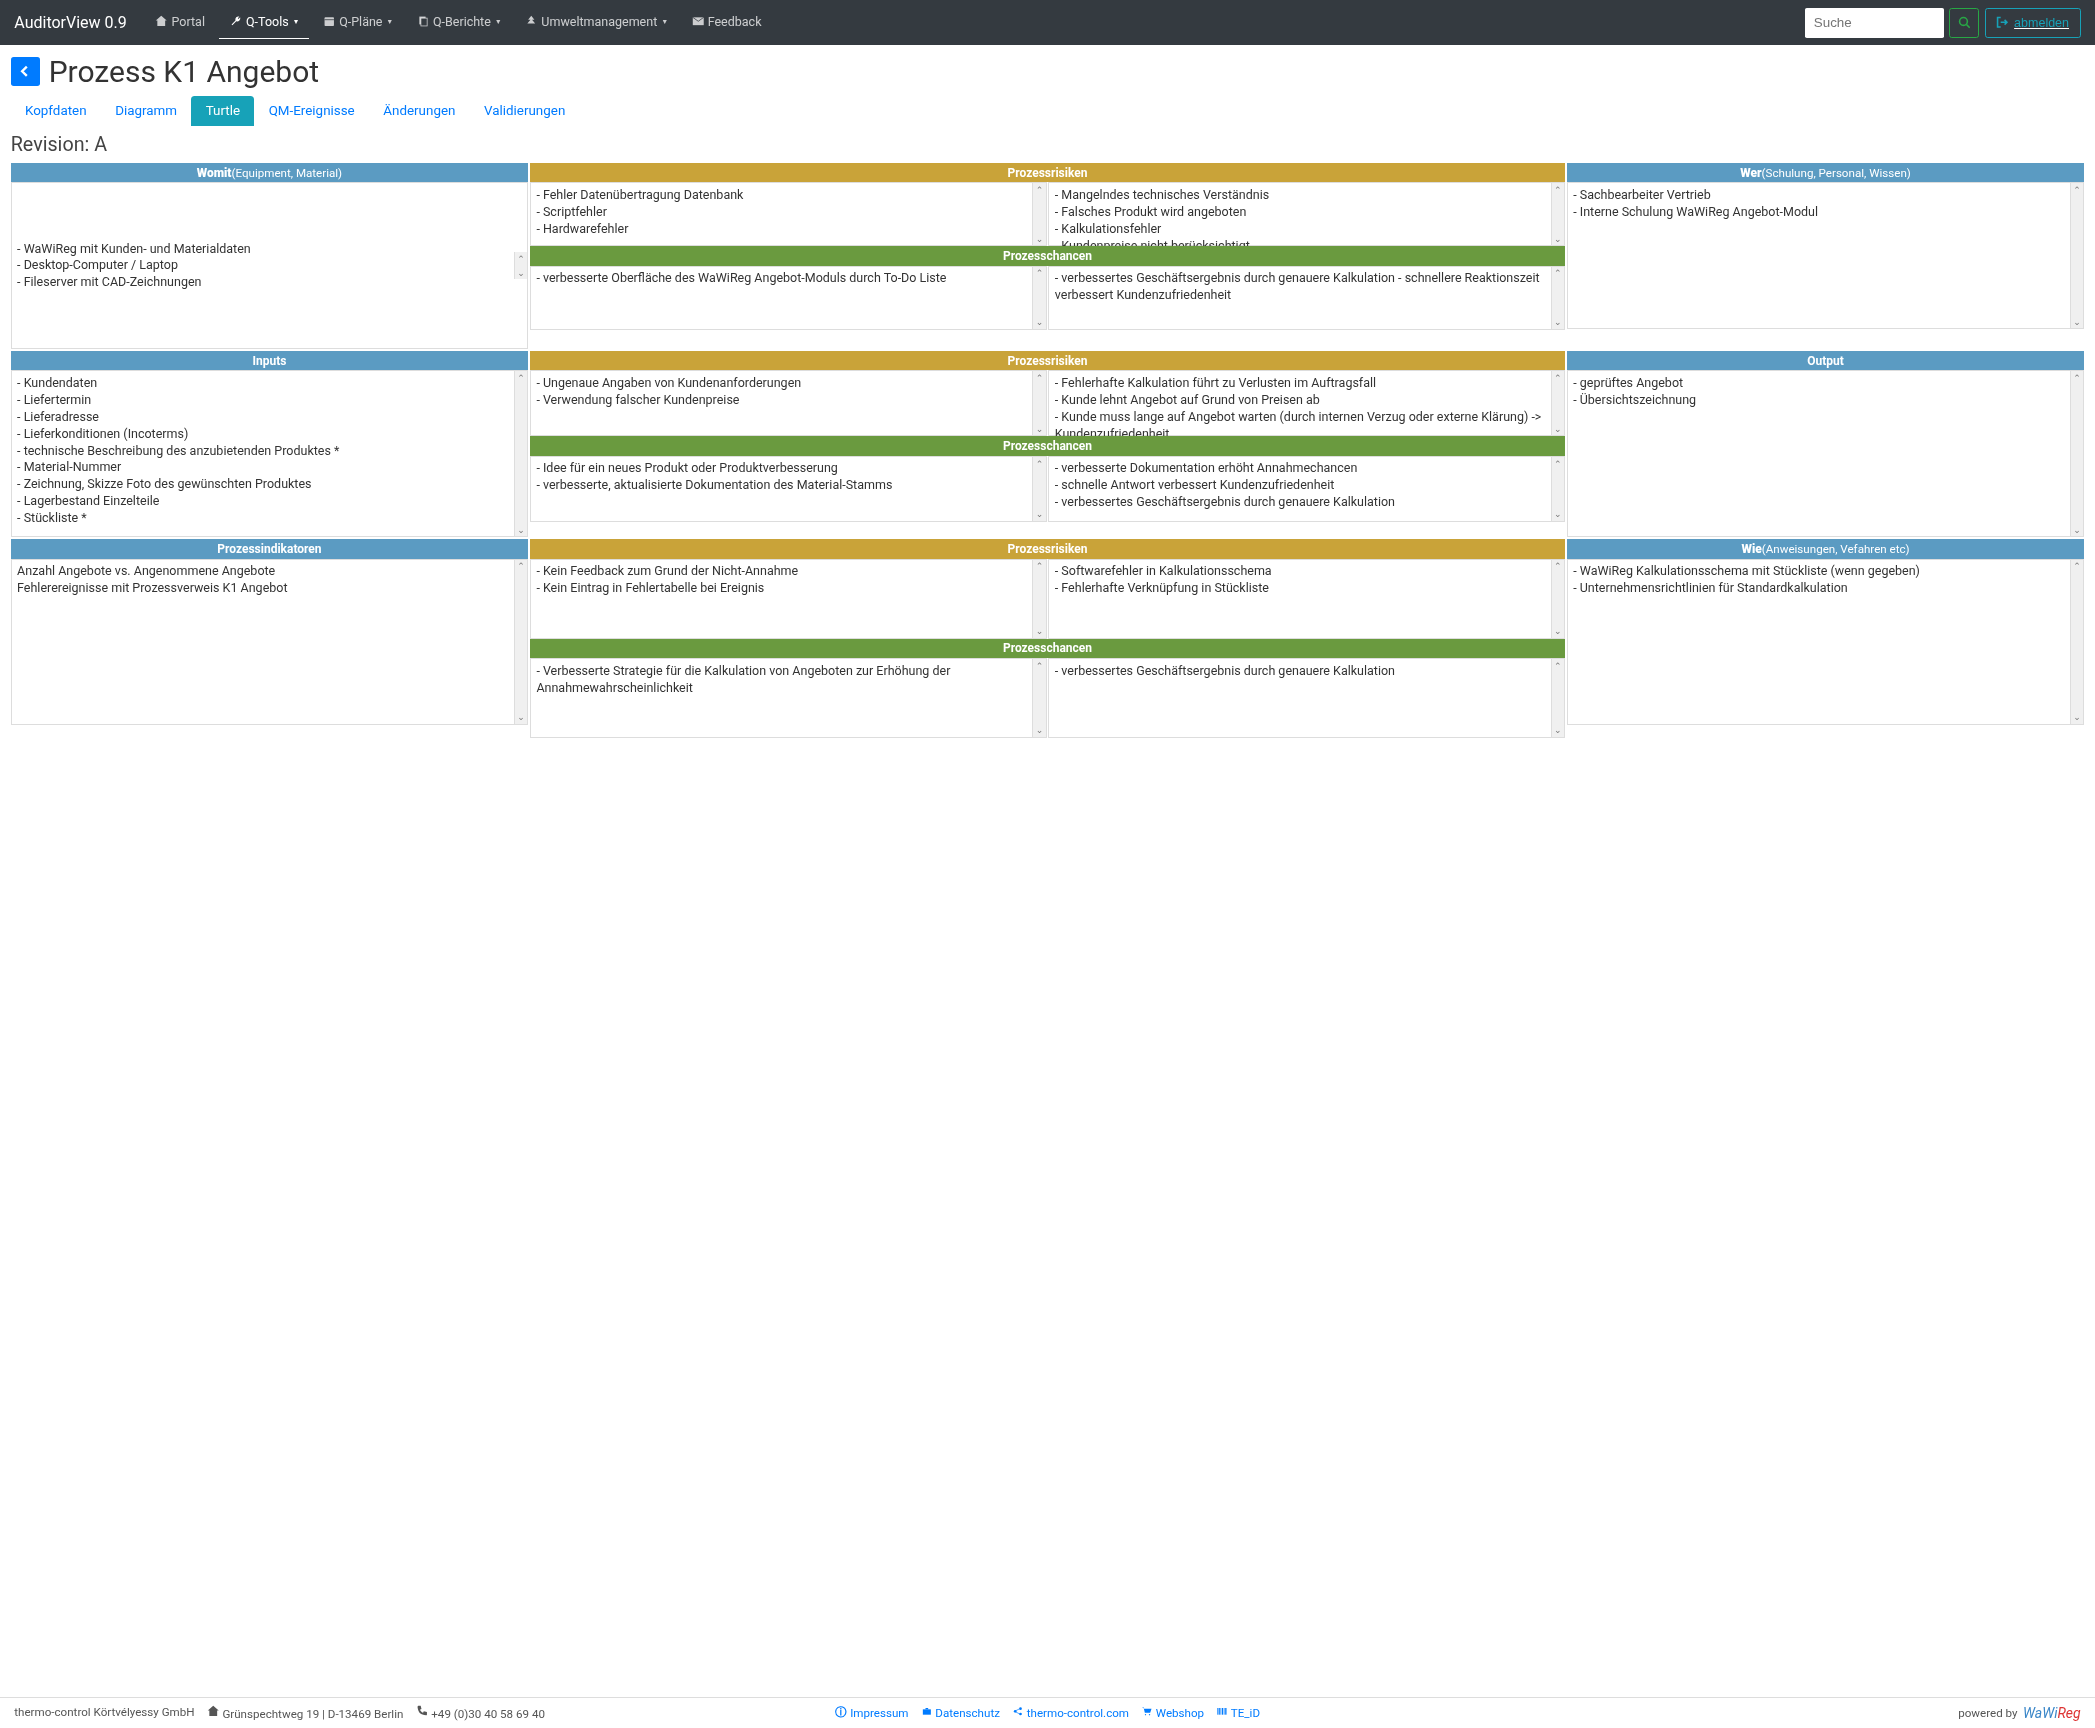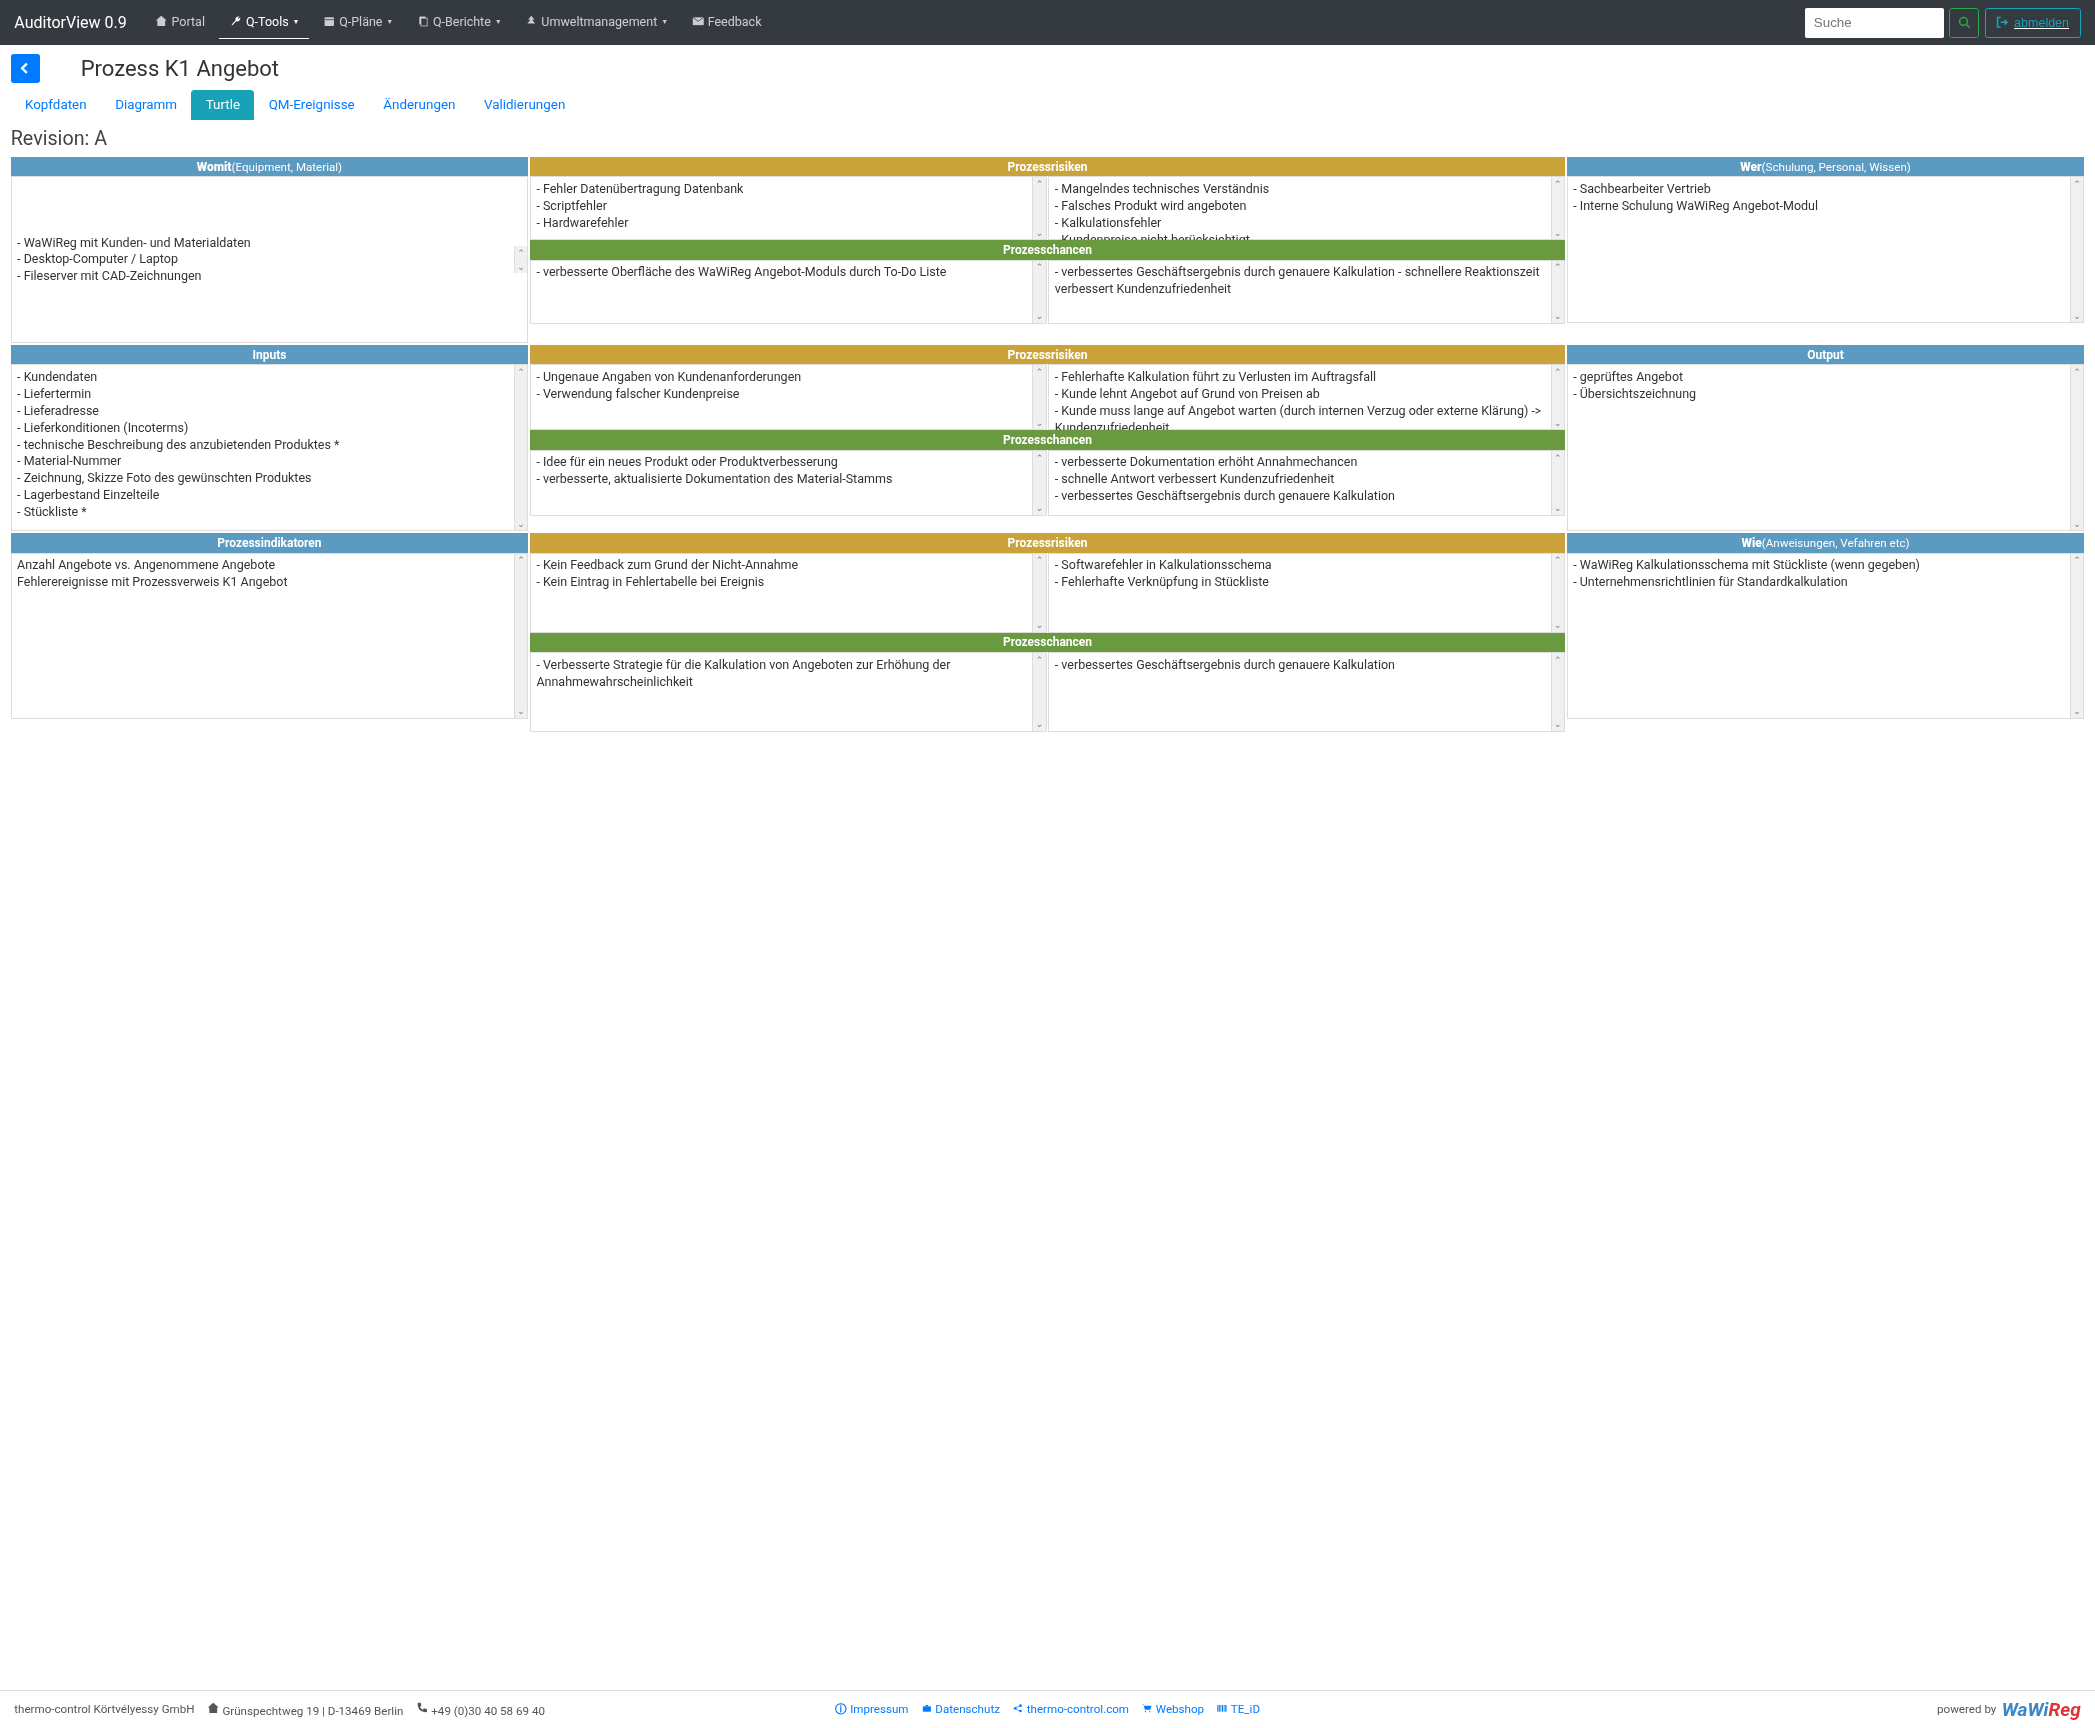--- a/index.html
+++ b/index.html
@@ -14,21 +14,21 @@
 .nav-link.active { color: #fff; border-bottom: 1.8px solid #fff; padding-bottom: 9px; }
 .caret { font-size: 8px; margin-left: 1.8px; }
 .navbar-right { display: flex; align-items: center; gap: 5.4px; text-decoration: underline; }
 .search-input { width: 139px; height: 30px; padding: 5.4px 9px; border: none; border-radius: 1.8px; font-size: 13.4px; }
 .btn-search { background: transparent; border: 0.9px solid #28a745; color: #28a745; width: 30px; height: 30px; cursor: pointer; display: flex; align-items: center; justify-content: center; border-radius: 2.7px; }
 .btn-logout { background: transparent; border: 0.9px solid #17a2b8; color: #17a2b8; height: 30px; padding: 0 10.7px; cursor: pointer; display: flex; align-items: center; gap: 5.4px; border-radius: 2.7px; font-size: 12.5px; }
 
 
 .page-header { padding: 9px 10.7px 0; display: flex; align-items: center; gap: 9px; }
 .back-btn { background: #007bff; color: #fff; width: 29px; height: 29px; border: none; border-radius: 2.7px; cursor: pointer; display:flex;align-items:center;justify-content:center;font-size:16px;}
-.page-title { font-size: 22px; font-weight: 400; color: #333; margin-left: 32px; }
+.page-title { font-size: 30px; font-weight: 400; color: #333; }
 
 
 .tabs { display: flex; list-style: none; padding: 7.2px 10.7px 0; gap: 0; border-bottom: 0; }
 .tab { padding: 7.2px 14.3px; color: #007bff; cursor: pointer; border-radius: 3.6px 3.6px 0 0; font-size: 13.4px; }
 .tab.active { background: #17a2b8; color: #fff; }
 
 .revision { font-size: 19.7px; font-weight: 400; padding: 7.2px 10.7px 7.2px; color: #444; }
 
 
 .turtle-grid { display: grid; grid-template-columns: 1fr 2fr 1fr; gap: 1.8px; padding: 0 10.7px 10.7px; }
@@ -50,21 +50,21 @@
 .row-indicator .scroll-outer.left-tall { height: 166px; }
 .mid-block3 .mid-pair .scroll-outer { height: 80px; }
 .item { white-space: pre-wrap; }
 
 
 .footer { position: fixed; bottom: 0; left:0; right:0; border-top: 0.9px solid #ddd; background:#fff; padding: 7.2px 14.3px; display:flex; align-items:center; font-size:11.6px; color:#555;}
 .footer-left { display:flex; gap:12.5px; align-items:flex-start; flex-wrap:wrap;}
 .footer-center { position:absolute; left:50%; transform:translateX(-50%); display:flex; gap:12.5px;}
 .footer-link { color:#007bff; text-decoration:none; display:inline-flex; align-items:center; gap:3.6px;}
 .footer-right { margin-left:auto; display:flex; align-items:center; gap:5.4px;}
-.wawireg-logo { font-weight:700; font-size:19px; font-style:italic;}
+.wawireg-logo { font-weight:400; font-size:14px; font-style:italic;}
 .wawireg-logo .r1{color:#3a86c8;} .wawireg-logo .r2{color:#d33;}
 
 .icon { width: 12.5px; height:12.5px; display:inline-block; }
 body { padding-bottom: 39px; }
 </style>
 </head>
 <body>
 
 <nav class="navbar">
   <span class="navbar-brand">AuditorView 0.9</span>

